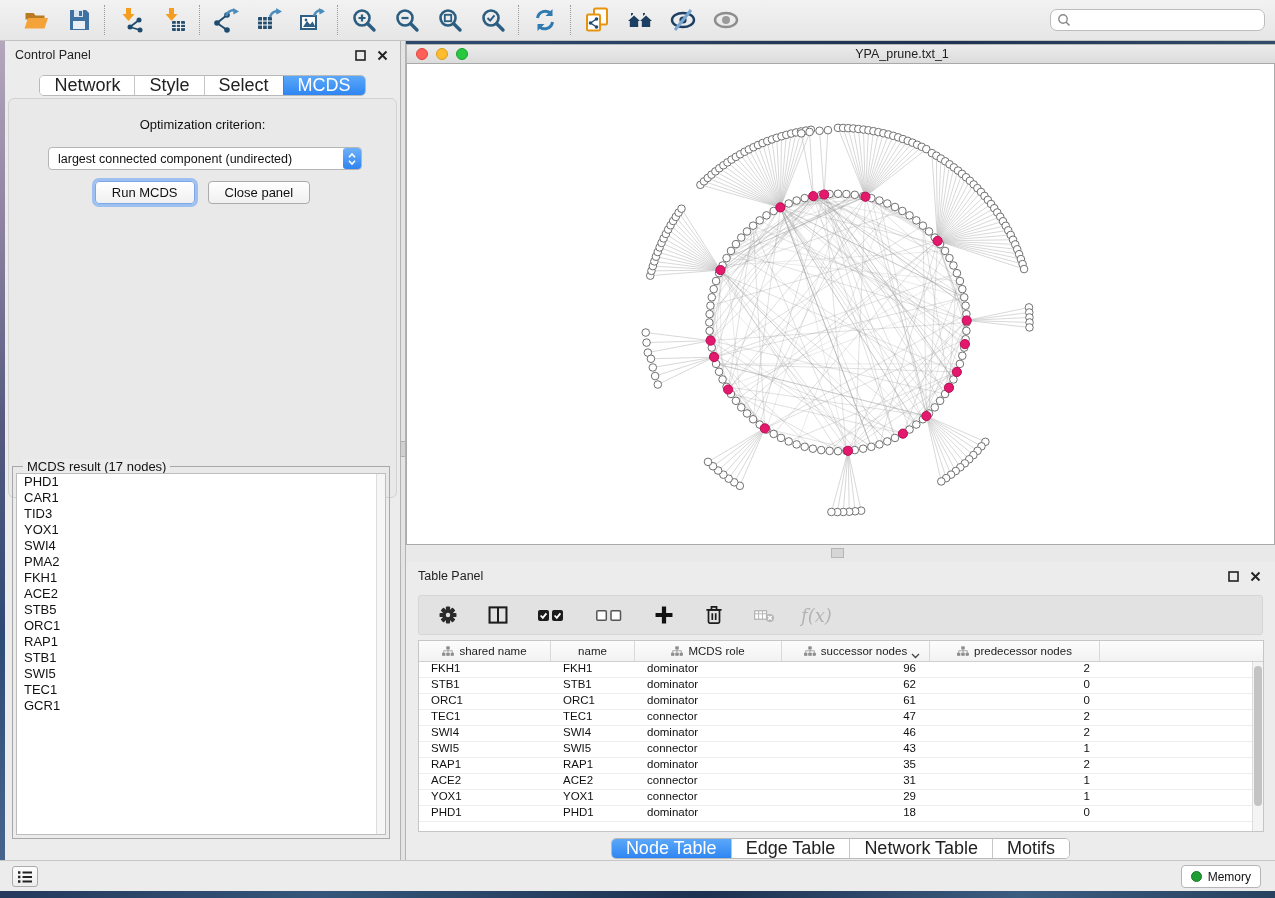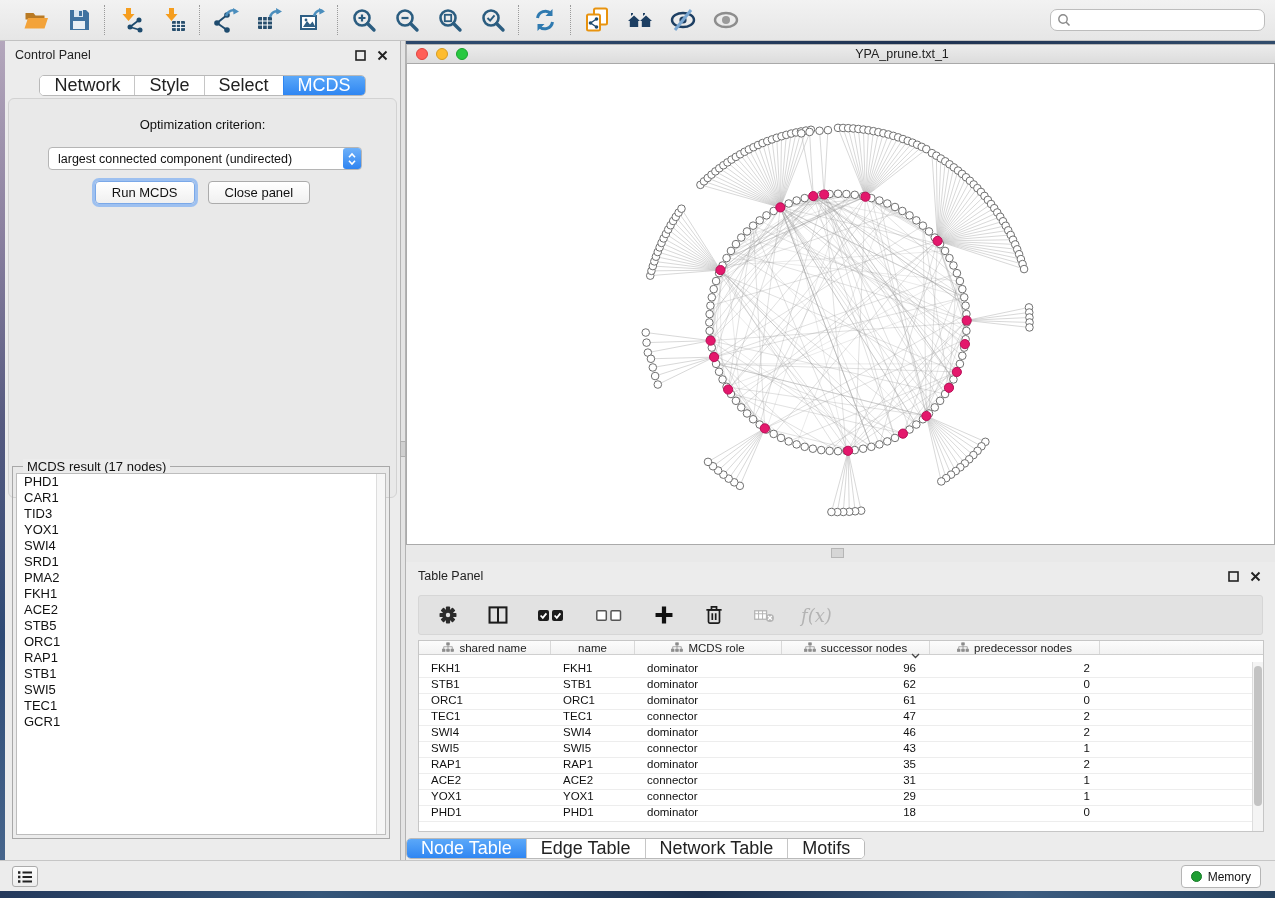--- a/index.html
+++ b/index.html
@@ -85,34 +85,34 @@
   
   .table-panel { position:absolute; left:406px; top:562px; width:869px; height:298px; background:#ececec; }
   .tp-head { height:28px; display:flex; align-items:center; padding:0 12px; }
   .tp-toolbar { position:absolute; left:12px; top:33px; width:845px; height:40px; background:#e2e2e2;
                 border:1px solid #d6d6d6; border-radius:3px; display:flex; align-items:center; gap:24px; padding:0 16px; }
   .tp-tool { display:inline-flex; align-items:center; justify-content:center; width:26px; height:26px; }
   .tp-tool svg { width:22px; height:22px; }
   .fx { font-family:"DejaVu Serif","Liberation Serif",serif; font-style:italic; font-size:18px; color:#b3b3b3; }
 
   .grid { position:absolute; left:12px; top:78px; width:846px; height:192px; background:#fff; border:1px solid #c6c6c6; }
-  .grid-header { display:flex; height:14px; background:linear-gradient(#fcfcfc,#f2f2f2); border-bottom:1px solid #cfcfcf;text-align:center; }
+  .grid-header { display:flex; height:21px; background:linear-gradient(#fcfcfc,#f2f2f2); border-bottom:1px solid #cfcfcf;text-align:center; }
   .gh-cell { position:relative; display:flex; align-items:center; justify-content:center; gap:5px;
              border-right:1px solid #d9d9d9; font-size:11.5px; color:#222; }
   .gh-cell svg.tree { width:12px; height:11px; }
   .gh-sort { position:absolute; right:9px; top:8px; }
   .grid-body { position:absolute; top:21px; left:0; right:11px; bottom:0; overflow:hidden; }
   .grow { display:flex; height:16px; border-bottom:1px solid #ededed; }
   .gcell { font-size:11.5px; color:#111; white-space:nowrap; overflow:hidden; }
   .gcell.txt { padding-left:12px; }
   .gcell.num { text-align:right; }
   .grid-vscroll { position:absolute; right:0; top:21px; width:11px; bottom:0; background:#f4f4f4; border-left:1px solid #ddd; }
   .grid-thumb { position:absolute; left:1px; width:8px; border-radius:4px; background:#c3c3c3; }
 
-  .tp-tabs { position:absolute; left:0; right:0; top:276px; display:flex; justify-content:flex-start; }
+  .tp-tabs { position:absolute; left:0; right:0; top:276px; display:flex; justify-content:center; }
 
   
   .statusbar { position:absolute; left:0; top:860px; width:1275px; height:31px; background:#ececec; border-top:1px solid #c6c6c6; }
   .status-left-btn { position:absolute; left:12px; top:5px; width:26px; height:21px; background:linear-gradient(#fdfdfd,#ededed);
                      border:1px solid #ababab; border-radius:3px; display:flex; align-items:center; justify-content:center; }
   .memory-btn { position:absolute; right:14px; top:4px; height:23px; padding:0 9px; background:#fff; border:1px solid #b5b5b5;
                 border-radius:4px; display:flex; align-items:center; gap:6px; font-size:12px; color:#111; }
   .mem-dot { width:11px; height:11px; border-radius:50%; background:#1e9e33; border:1px solid #157a26; }
 
   .bottom-strip { position:absolute; left:0; top:891px; width:1275px; height:7px;
@@ -330,21 +330,20 @@
 
   <div class="groupbox">
     <span class="groupbox-legend">MCDS result (17 nodes)</span>
     <div class="result-list">
       <div id="result-items">
           <div class="result-item">PHD1</div>
           <div class="result-item">CAR1</div>
           <div class="result-item">TID3</div>
           <div class="result-item">YOX1</div>
           <div class="result-item">SWI4</div>
-          <div class="result-item">SRD1</div>
           <div class="result-item">PMA2</div>
           <div class="result-item">FKH1</div>
           <div class="result-item">ACE2</div>
           <div class="result-item">STB5</div>
           <div class="result-item">ORC1</div>
           <div class="result-item">RAP1</div>
           <div class="result-item">STB1</div>
           <div class="result-item">SWI5</div>
           <div class="result-item">TEC1</div>
           <div class="result-item">GCR1</div>

